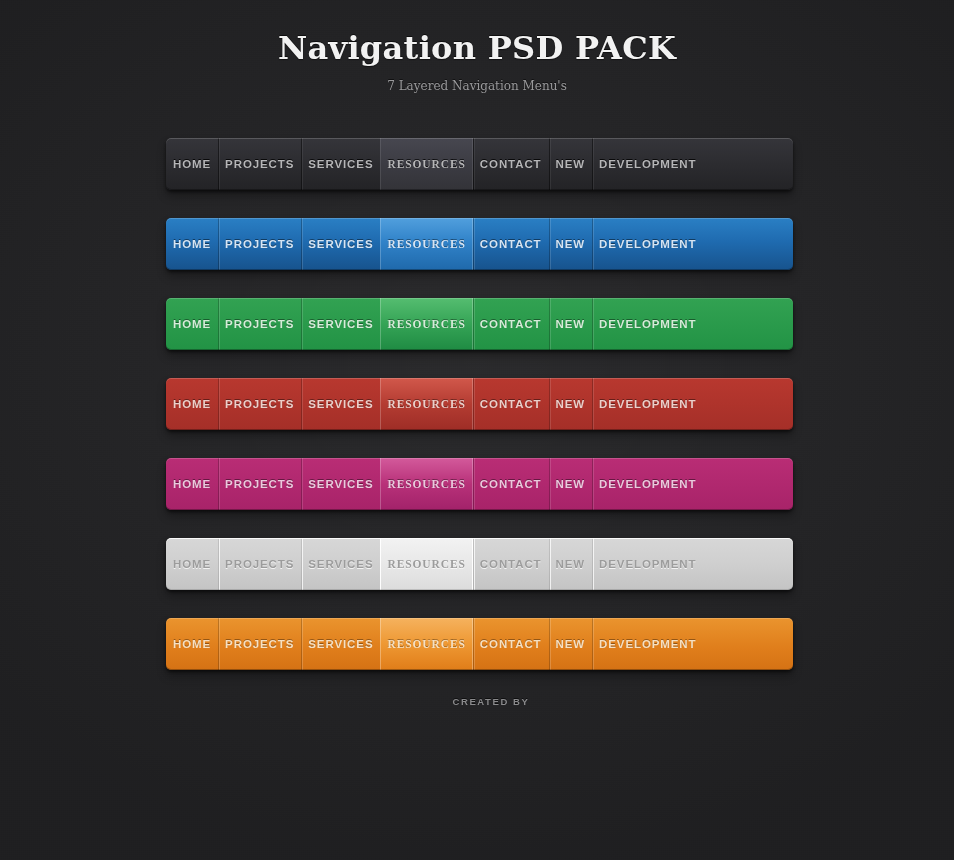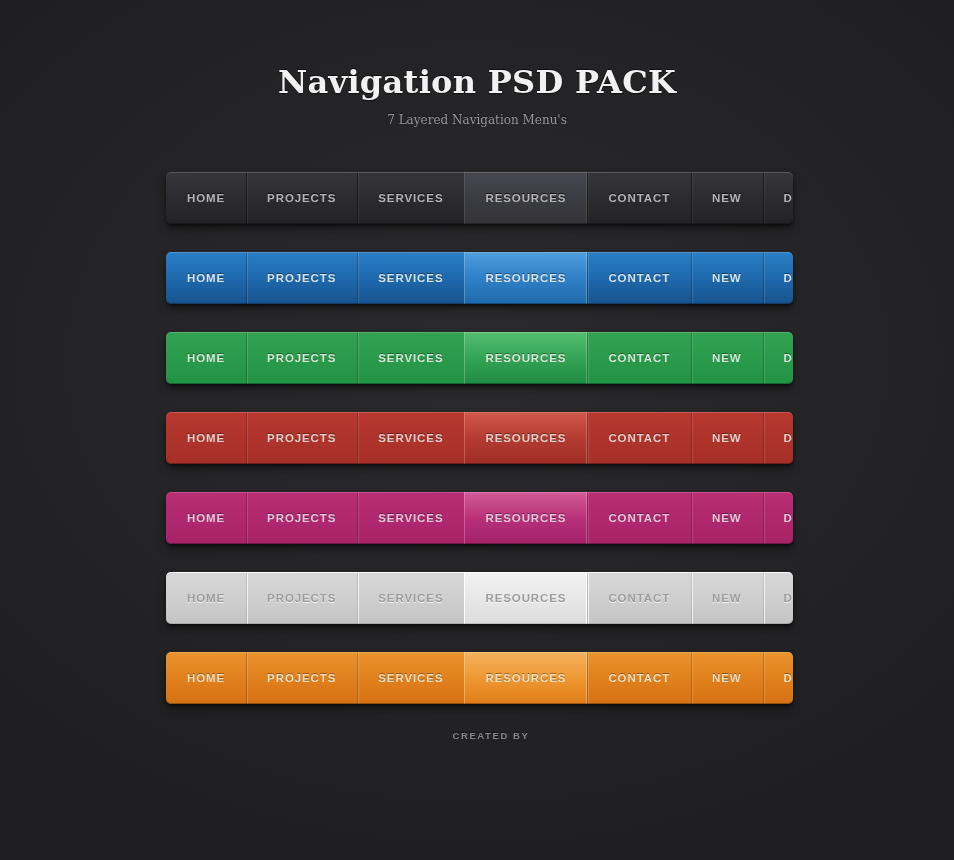--- a/index.html
+++ b/index.html
@@ -32,21 +32,21 @@
   }
   .page {
     position: relative;
     z-index: 2;
     width: 954px;
     height: 860px;
   }
 
   
   .header {
-    padding-top: 66px;
+    padding-top: 32px;
     text-align: center;
   }
   .title {
     font-family: "DejaVu Serif", serif;
     font-weight: bold;
     font-size: 32px;
     letter-spacing: .3px;
     color: #f2f2f2;
     text-shadow: 0 -1px 0 rgba(0,0,0,.6), 0 1px 1px rgba(0,0,0,.5);
     line-height: 1;
@@ -87,21 +87,21 @@
     border-radius: 5px;
     pointer-events: none;
     box-shadow: inset 0 1px 0 rgba(255,255,255,.18),
                 inset 0 -1px 0 rgba(0,0,0,.30);
   }
   .navitem {
     position: relative;
     display: flex;
     align-items: center;
     justify-content: center;
-    padding: 0 21px;
+    padding: 0 7px;
     font-size: 11.5px;
     font-weight: bold;
     letter-spacing: .9px;
     white-space: nowrap;
     cursor: pointer;
     box-sizing: border-box;
   }
   
   .navitem + .navitem::before {
     content: "";
@@ -123,20 +123,21 @@
   }
   .navitem.active::before,
   .navitem.active::after { display: none; }
 
   .navitem.active {
     background: var(--active-bg);
     color: var(--active-fg);
     box-shadow:
       inset 1px 0 0 var(--active-edge),
       inset -1px 0 0 var(--active-edge);
+    font-family: Liberation Serif, serif;
   }
 
   
   .nav-dark {
     background: linear-gradient(to bottom, #35353a 0%, #2c2c30 50%, #232326 100%);
     --div-dark: rgba(0,0,0,.45);
     --div-light: rgba(255,255,255,.07);
   }
   .nav-dark .navitem { color: #b6b6b8; text-shadow: 0 -1px 0 rgba(0,0,0,.8); }
   .nav-dark .navitem.active {

